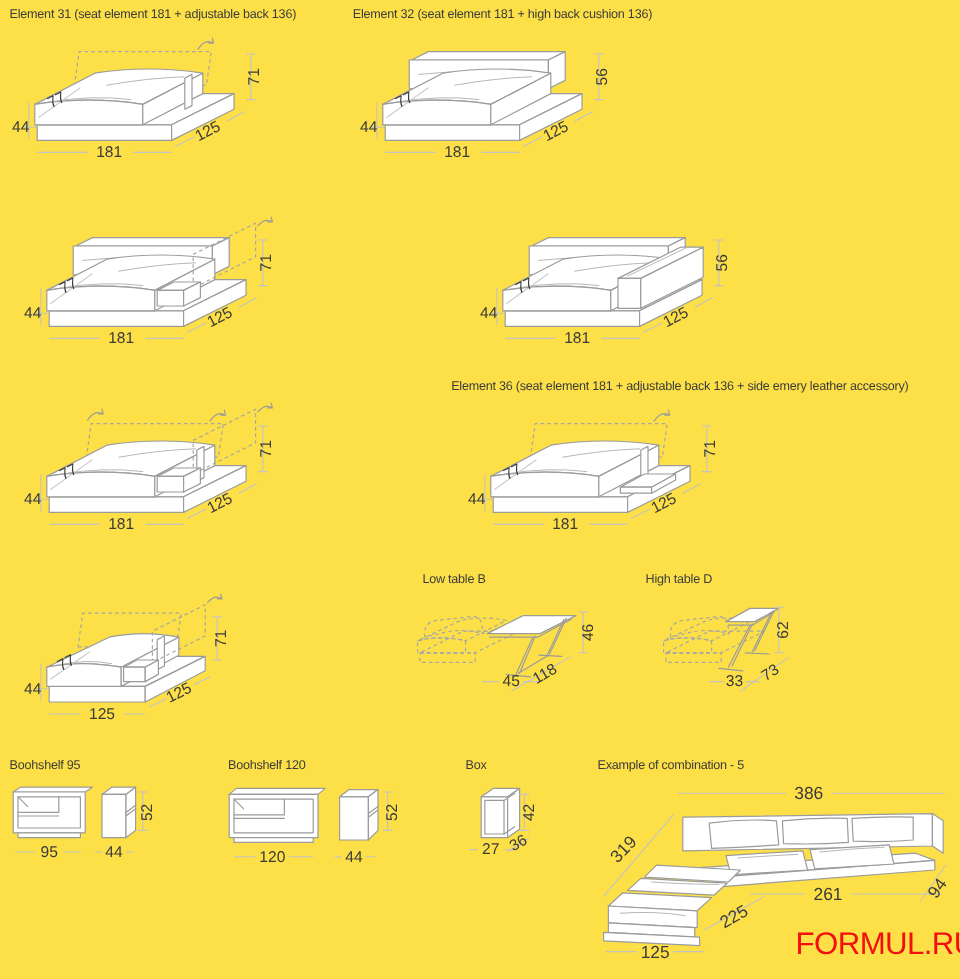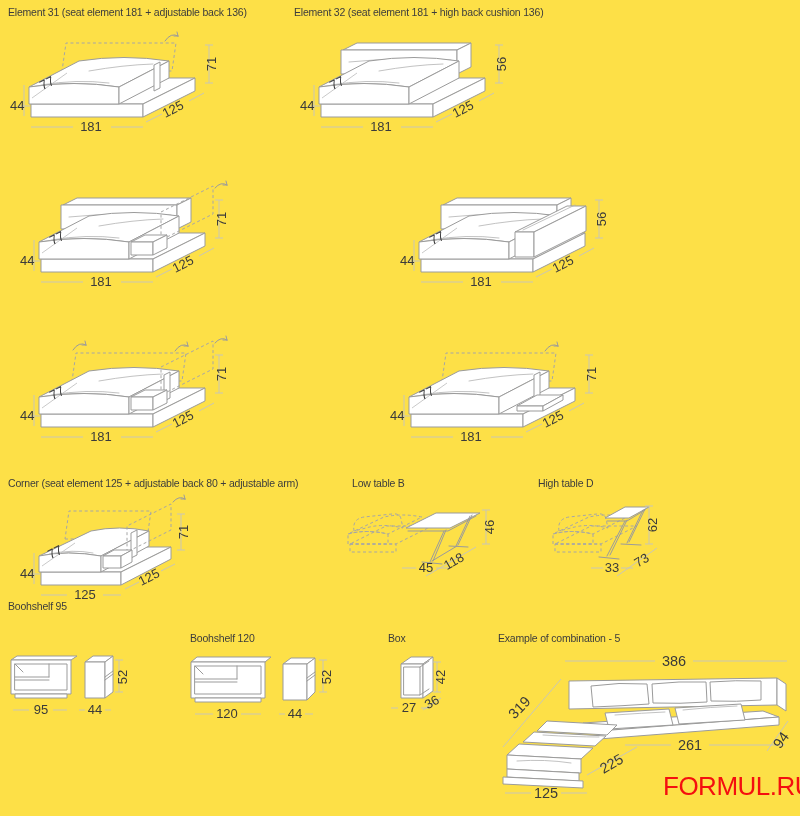--- a/index.html
+++ b/index.html
@@ -146,35 +146,35 @@
     <use href="#g-dasharm" xlink:href="#g-dasharm"></use>
     <path class="ln" d="M58,20 q6,-9 13,-5 M71,15 l-4,0 M71,15 l-1,-4"></path>
     <use href="#g-dims-seat" xlink:href="#g-dims-seat"></use>
     <text class="dt" x="5" y="90">44</text>
     <text class="dt" x="44" y="67" text-anchor="middle" transform="rotate(-27 44 67)">77</text>
     <text class="dt" x="86" y="111" text-anchor="middle">181</text>
     <text class="dt" x="170" y="93" text-anchor="middle" transform="rotate(-27 170 93)">125</text>
     <text class="dt" x="211" y="44" text-anchor="middle" transform="rotate(-90 211 44)">71</text>
   </svg>
 
+  <div class="lbl" style="left:376px;top:316px">Element 36 (seat element 181 + adjustable back 136 + side emery leather accessory)</div>
   <svg class="draw" style="left:385px;top:330px" width="235" height="118" viewBox="0 0 235 118">
     <use href="#g-base" xlink:href="#g-base"></use>
       <use href="#g-dashback" xlink:href="#g-dashback"></use>
     <use href="#g-cushion" xlink:href="#g-cushion"></use>
       <use href="#g-post" xlink:href="#g-post"></use>
     <use href="#g-sidepanel" xlink:href="#g-sidepanel"></use>
     <use href="#g-dims-seat" xlink:href="#g-dims-seat"></use>
     <text class="dt" x="5" y="90">44</text>
     <text class="dt" x="44" y="67" text-anchor="middle" transform="rotate(-27 44 67)">77</text>
     <text class="dt" x="86" y="111" text-anchor="middle">181</text>
     <text class="dt" x="170" y="93" text-anchor="middle" transform="rotate(-27 170 93)">125</text>
     <text class="dt" x="211" y="44" text-anchor="middle" transform="rotate(-90 211 44)">71</text>
   </svg>
 
-  <div class="lbl" style="left:8px;top:477px">Corner (seat element 125 + adjustable back 80 + adjustable arm)</div>
   <svg class="draw" style="left:15px;top:488px" width="185" height="118" viewBox="0 0 185 118">
     <g>
       <path class="lnf" d="M26,84 L106,84 L156,59 L76,59 Z"></path>
       <path class="lnf" d="M26,84 L106,84 L106,97 L26,97 Z"></path>
       <path class="lnf" d="M106,84 L156,59 L156,71 L106,97 Z"></path>
       <path class="dash" d="M50,51 L132,51 L136,23 L54,23 Z"></path>
       <path class="lnf" d="M24,68 Q52,62 86,68 L134,43 Q104,37 76,43 Z"></path>
       <path class="lnf" d="M24,84 L24,68 Q52,62 86,68 L86,84 Z"></path>
       <path class="lnf" d="M86,84 L86,68 L134,43 L134,58 Z"></path>
       <path class="crease" d="M34,66 Q58,61 78,65"></path>
@@ -231,21 +231,21 @@
     <g class="dim">
       <path d="M46,80 H58 M76,80 H88"></path>
       <path d="M72,88 L112,60"></path>
       <path d="M104,56 V18 M100,56 H108 M100,18 H108"></path>
     </g>
     <text class="dt" x="67" y="84" text-anchor="middle">33</text>
     <text class="dt" x="99" y="76" text-anchor="middle" transform="rotate(-32 99 76)">73</text>
     <text class="dt" x="112" y="37" text-anchor="middle" transform="rotate(-90 112 37)">62</text>
   </svg>
 
-  <div class="lbl" style="left:8px;top:600px">Boohshelf 95</div>
+  <div class="lbl" style="left:8px;top:632px">Boohshelf 95</div>
   <svg class="draw" style="left:5px;top:646px" width="175" height="100" viewBox="0 0 175 100">
     <g>
       <path class="lnf" d="M6,14 L12,10 L72,10 L66,14 Z"></path>
       <path class="lnf" d="M6,14 H66 V48 H6 Z"></path>
       <path class="lnf" d="M10,48 H62 V52 H10 Z"></path>
       <path class="ln" d="M10,18 H62 V44 H10 Z"></path>
       <path class="ln" d="M10,31 H44 M10,34 H44 M44,31 V18 M10,18 L18,26"></path>
       <path class="lnf" d="M80,16 L88,10 L108,10 L100,16 Z"></path>
       <path class="lnf" d="M80,16 H100 V52 H80 Z"></path>
       <path class="lnf" d="M100,16 L108,10 L108,46 L100,52 Z"></path>

